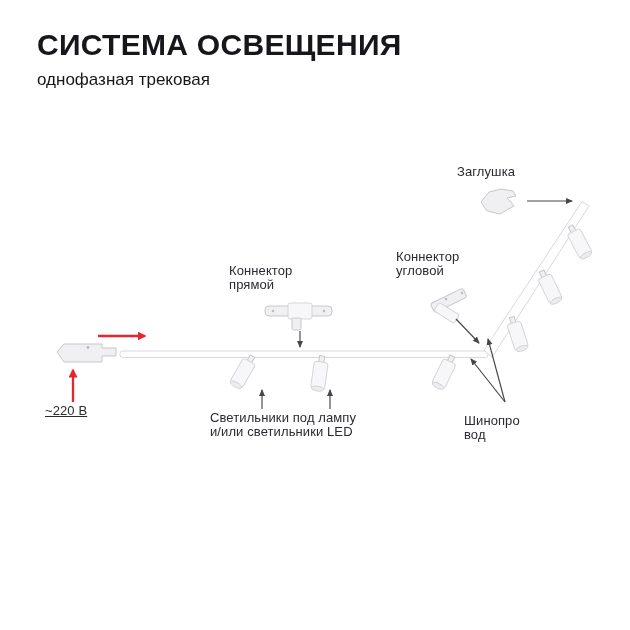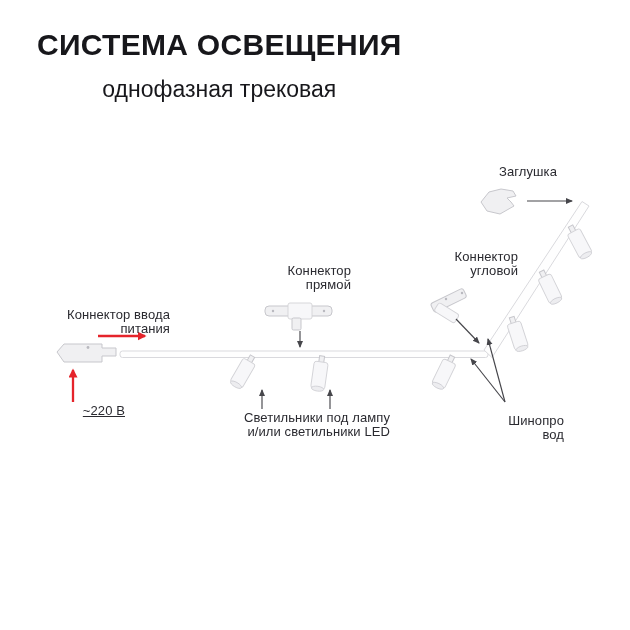--- a/index.html
+++ b/index.html
@@ -13,27 +13,27 @@
   .page{
     position:relative;width:630px;height:458px;background:#ffffff;overflow:hidden;
     font-family:"Liberation Sans", sans-serif;color:var(--text-secondary);
   }
   .hdr{position:absolute;left:37px;top:28px;}
   .hdr h1{
     font-size:30px;font-weight:800;letter-spacing:0.3px;color:var(--text-primary);
     line-height:34px;
   }
   .hdr .sub{
-    font-size:23px;font-weight:400;color:var(--text-primary);line-height:26px;margin-top:14px;text-align:center;
+    font-size:17px;font-weight:400;color:var(--text-primary);line-height:26px;margin-top:5px;
   }
   .diagram{position:absolute;inset:0;}
   .diagram svg{position:absolute;left:0;top:0;}
   .lbl{
     position:absolute;font-size:13px;line-height:14px;color:var(--text-secondary);
-    text-align:right;white-space:pre-line;letter-spacing:0.1px;
+    text-align:left;white-space:pre-line;letter-spacing:0.1px;
   }
   .lbl-power{left:18px;top:308px;width:152px;}
   .lbl-voltage{left:45px;top:404px;width:80px;text-decoration:underline;}
   .lbl-straight{left:229px;top:264px;width:122px;}
   .lbl-corner{left:396px;top:250px;width:122px;}
   .lbl-cap{left:457px;top:165px;width:100px;}
   .lbl-spots{left:210px;top:411px;width:180px;}
   .lbl-track{left:464px;top:414px;width:100px;}
   .footer-note{
     position:absolute;left:30px;top:552px;width:580px;
@@ -126,22 +126,20 @@
 
       <line class="arrow-red" x1="98" y1="336" x2="145" y2="336" marker-end="url(#ar)"></line>
       <line class="arrow-red" x1="73" y1="402" x2="73" y2="370" marker-end="url(#ar)"></line>
     </svg>
 
     <div class="lbl lbl-cap">Заглушка</div>
     <div class="lbl lbl-corner">Коннектор
 угловой</div>
     <div class="lbl lbl-straight">Коннектор
 прямой</div>
-    <div class="lbl lbl-power">Коннектор ввода
-питания</div>
     <div class="lbl lbl-voltage">~220 В</div>
     <div class="lbl lbl-spots">Светильники под лампу
 и/или светильники LED</div>
     <div class="lbl lbl-track">Шинопро
 вод</div>
   </div>
 
 
 </div>
 

